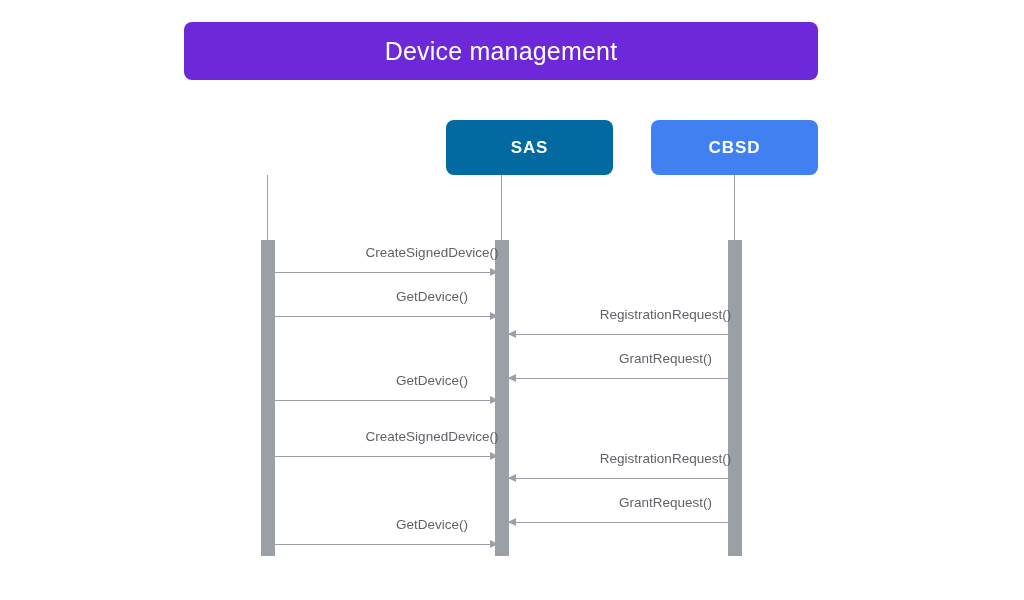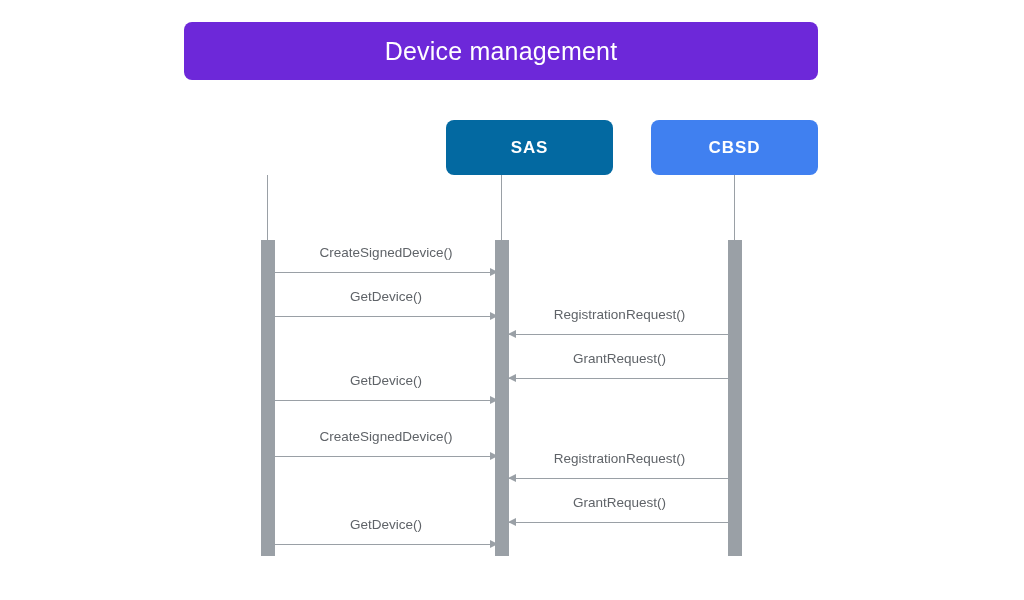--- a/index.html
+++ b/index.html
@@ -126,20 +126,21 @@
     position: absolute;
     left: 0;
     width: 100%;
     top: -26px;
     text-align: center;
     color: #5f6368;
     font-size: 13.5px;
     font-weight: 400;
     line-height: 1;
     white-space: nowrap;
+    padding-left: 46px;
   }
 </style>
 </head>
 <body>
 
 <div id="diagram-canvas">
 
   <div class="title-bar">
     <span class="title-text">Device management</span>
   </div>

